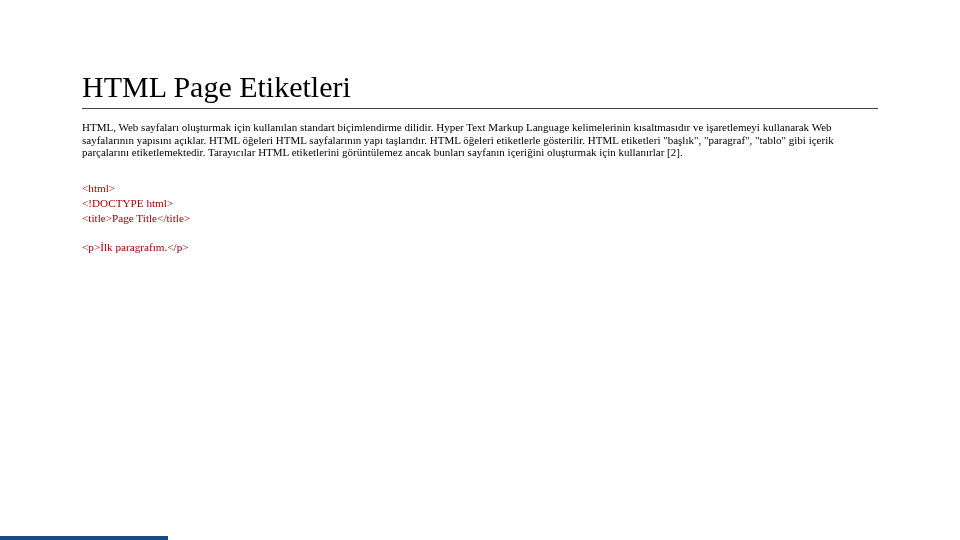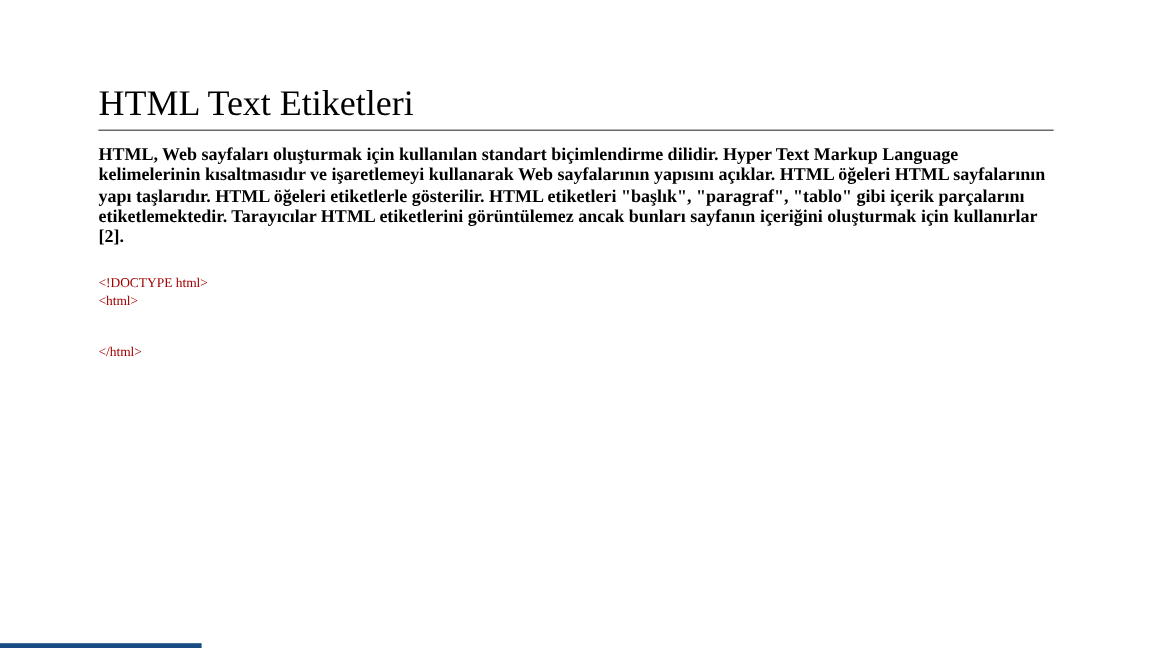--- a/index.html
+++ b/index.html
@@ -26,25 +26,24 @@
       font-weight: normal;
       color: #000;
       margin-bottom: 4px;
     }
     .rule {
       height: 1px;
       background: #444;
       margin-bottom: 12px;
     }
     .body-text {
-      font-size: 15px;
+      font-size: 11px;
       line-height: 1.15;
       color: #000;
       margin-bottom: 22px;
-      font-weight: bold;
     }
     .code-block {
       font-size: 11.2px;
       line-height: 1.35;
       color: #a30000;
       font-family: "Times New Roman", Times, serif;
     }
     .code-line {
       display: block;
     }
@@ -57,26 +56,27 @@
       bottom: 0;
       width: 168px;
       height: 4px;
       background: #1a4b84;
     }
   </style>
 </head>
 <body>
 
 <div class="slide">
-  <h1 class="title">HTML Text Etiketleri</h1>
+  <h1 class="title">HTML Page Etiketleri</h1>
   <div class="rule"></div>
   <p class="body-text">HTML, Web sayfaları oluşturmak için kullanılan standart biçimlendirme dilidir. Hyper Text Markup Language kelimelerinin kısaltmasıdır ve işaretlemeyi kullanarak Web sayfalarının yapısını açıklar. HTML öğeleri HTML sayfalarının yapı taşlarıdır. HTML öğeleri etiketlerle gösterilir. HTML etiketleri "başlık", "paragraf", "tablo" gibi içerik parçalarını etiketlemektedir. Tarayıcılar HTML etiketlerini görüntülemez ancak bunları sayfanın içeriğini oluşturmak için kullanırlar [2].</p>
 
   <div class="code-block">
+    <span class="code-line">&lt;html&gt;</span>
     <span class="code-line">&lt;!DOCTYPE html&gt;</span>
-    <span class="code-line">&lt;html&gt;</span>
+    <span class="code-line">&lt;title&gt;Page Title&lt;/title&gt;</span>
     <div class="code-gap"></div>
+    <span class="code-line">&lt;p&gt;İlk paragrafım.&lt;/p&gt;</span>
     <div class="code-gap"></div>
-    <span class="code-line">&lt;/html&gt;</span>
   </div>
 
   <div class="accent-bar"></div>
 </div>
 
 </body></html>

